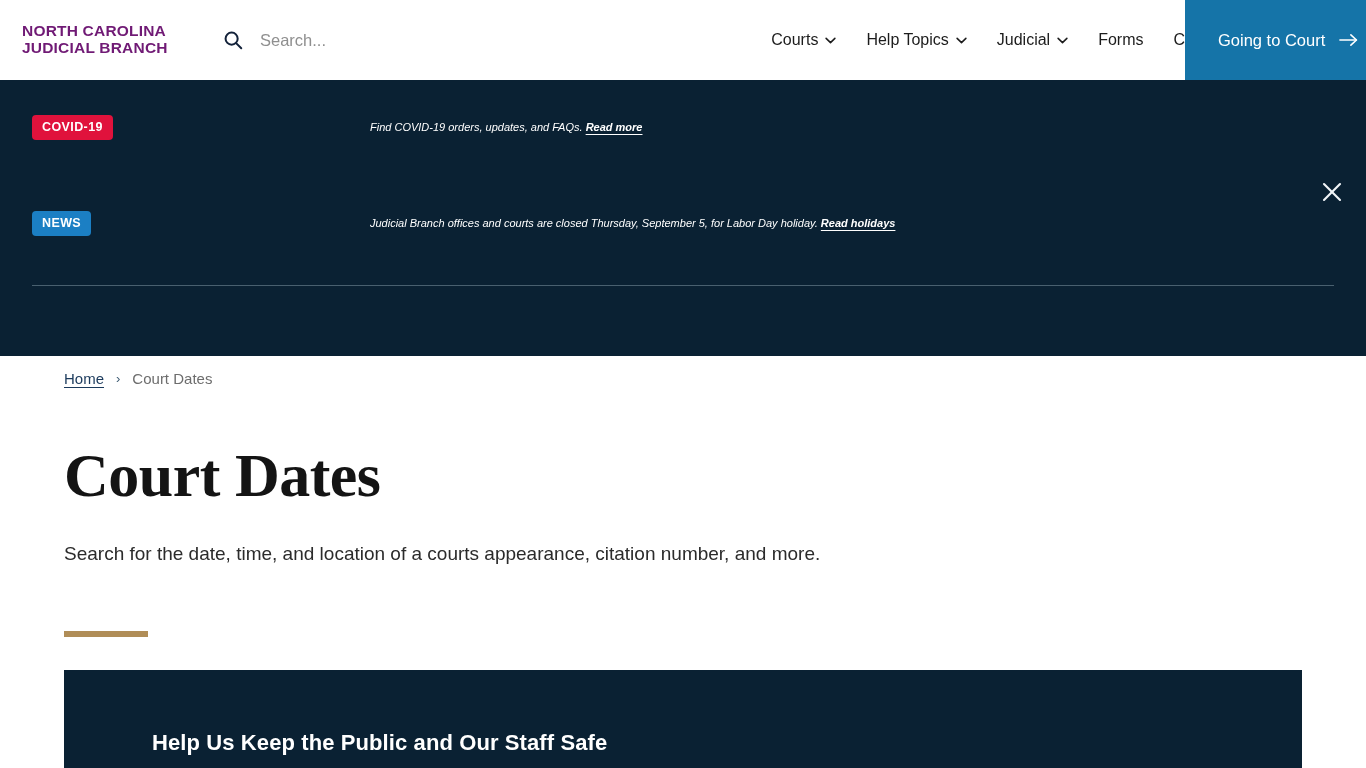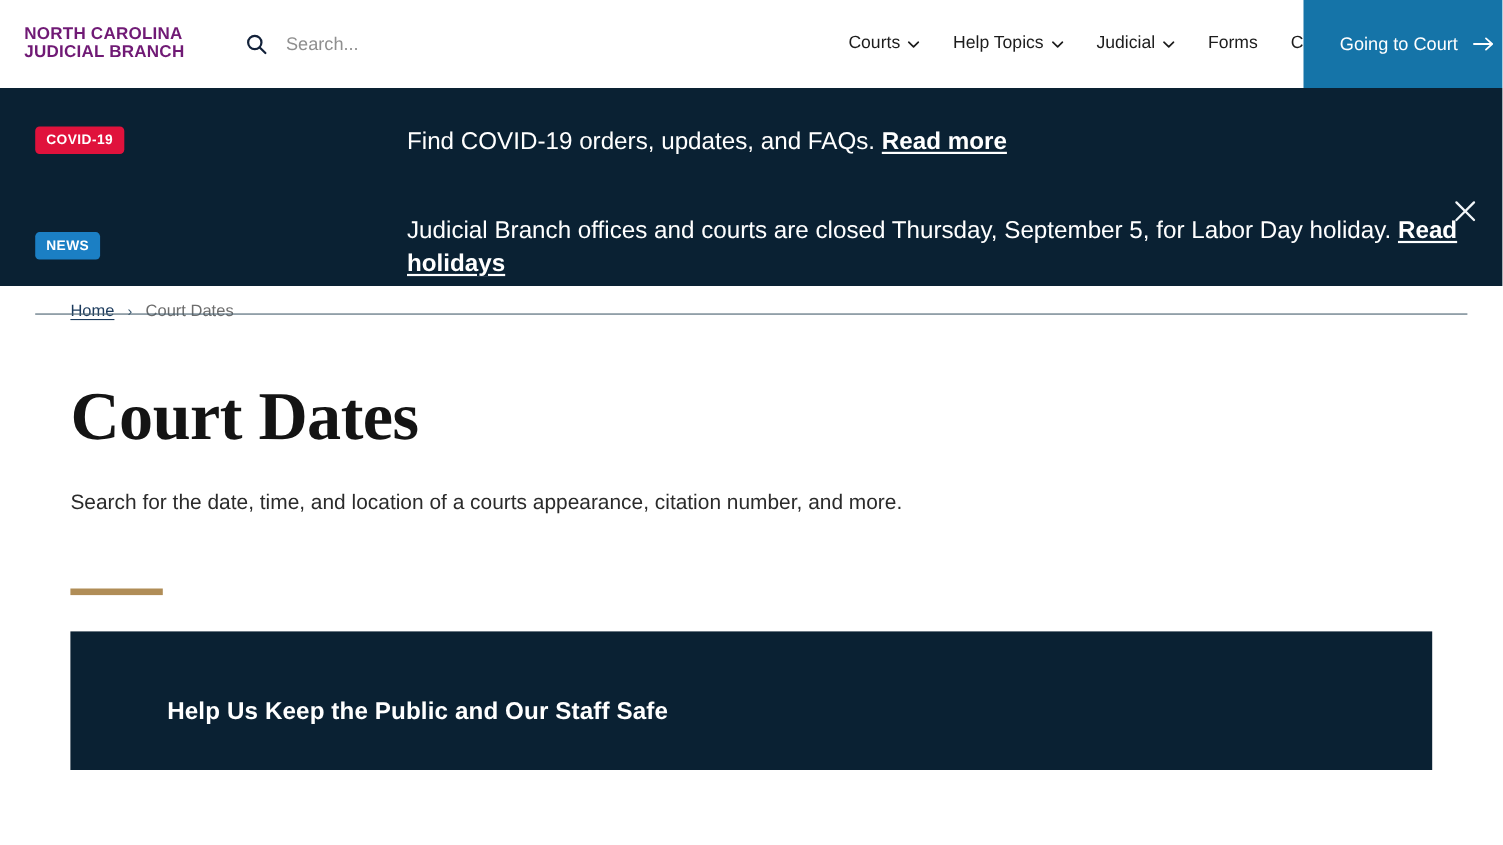--- a/index.html
+++ b/index.html
@@ -89,21 +89,21 @@
     font-size: 16.5px;
     cursor: pointer;
     white-space: nowrap;
   }
   .cta-arrow { width: 19px; height: 14px; display: block; }
 
   
   .banner {
     position: relative;
     background: #0a2133;
-    height: 180px;
+    height: 276px;
     padding: 0 32px;
   }
   .banner-close {
     position: absolute;
     right: 20px;
     top: 98px;
     width: 28px; height: 28px;
     cursor: pointer;
   }
   .banner-close svg { display: block; width: 28px; height: 28px; }
@@ -131,22 +131,23 @@
     color: #ffffff;
     padding: 5px 10px 6px;
     text-transform: uppercase;
   }
   .badge-covid { background: #e0123c; margin-left: 0px; }
   .badge-news  { background: #1b7fc4; margin-left: 0px; }
   .badge-slot { width: 338px; flex: 0 0 338px; }
 
   .alert-text {
     color: #ffffff;
-    font-size: 22px;
+    font-size: 11px;
     line-height: 1.35;
+    font-style: italic;
   }
   .alert-link {
     color: #ffffff;
     font-weight: 700;
     text-decoration: underline;
     text-underline-offset: 3px;
   }
 
   
   .main { padding: 0 64px; }

